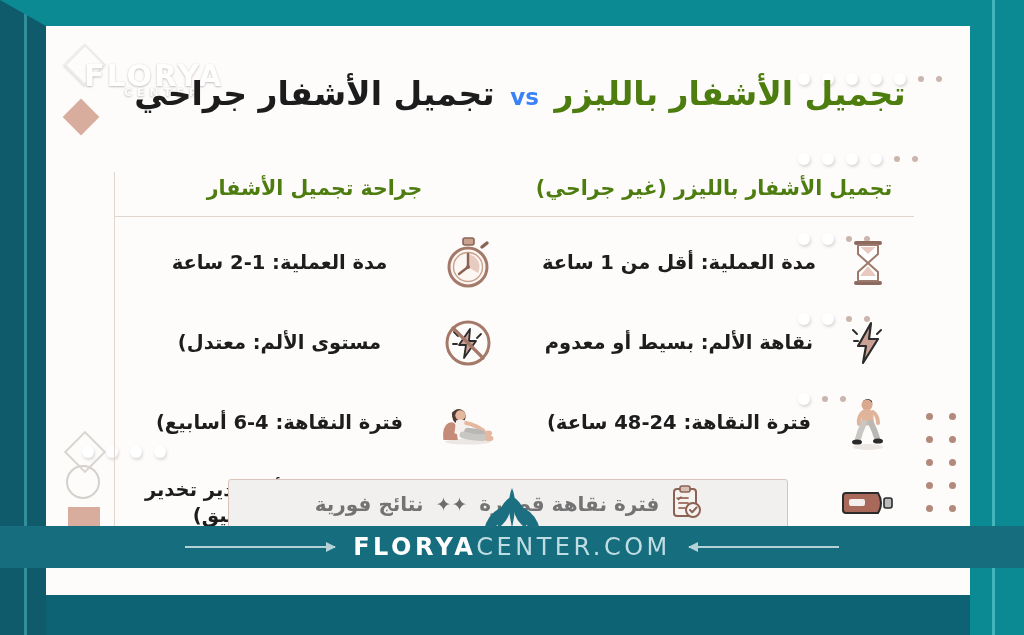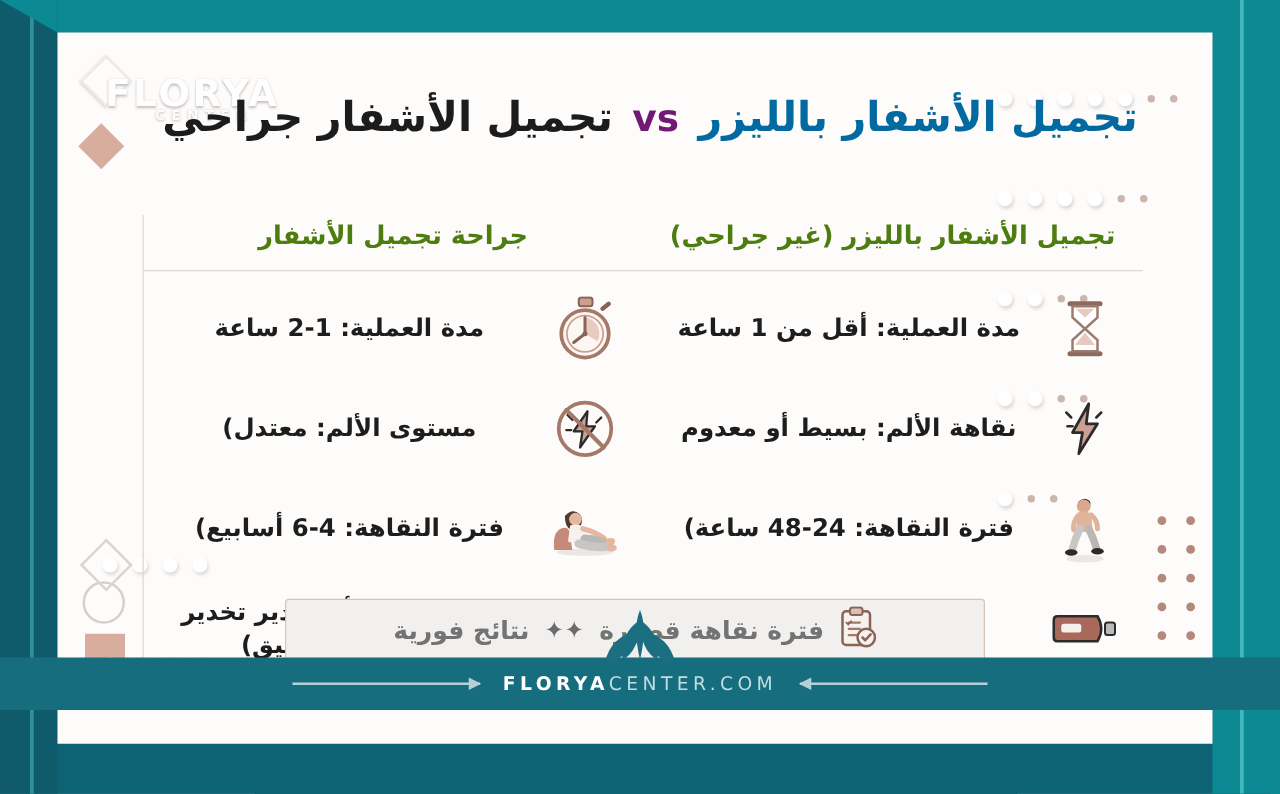--- a/index.html
+++ b/index.html
@@ -152,22 +152,22 @@
   }
 
   
   .title {
     position: absolute; top: 46px; right: 40px;
     width: 820px; text-align: center;
     font-size: 33px; font-weight: 700; line-height: 1.35;
     color: #1c1c1c; z-index: 7;
     direction: rtl;
   }
-  .title .hl { color: #0369a1; }
-  .title .vs { color: #701a75; font-size: 30px; padding: 0 4px; }
+  .title .hl { color: #4d7c0f; }
+  .title .vs { color: #3b82f6; font-size: 23px; padding: 0 4px; }
 
   
   .table {
     position: absolute; top: 146px; right: 56px;
     width: 800px; z-index: 7;
     display: flex; direction: rtl;
   }
   .col { width: 50%; }
   .col.left-col { border-left: 1px solid #ded6cf; }
 
@@ -241,21 +241,21 @@
     border-top: 5px solid transparent;
     border-bottom: 5px solid transparent;
   }
   .footer .fline.r::before {
     content: ""; position: absolute; left: -1px; top: -4px;
     border-right: 10px solid #cfe3e6;
     border-top: 5px solid transparent;
     border-bottom: 5px solid transparent;
   }
   .footer .fdomain {
-    font-size: 15px; letter-spacing: 3.5px; font-weight: 700;
+    font-size: 24px; letter-spacing: 3.5px; font-weight: 700;
     color: #ffffff; white-space: nowrap;
   }
   .footer .fdomain .light { color: #bfdde2; font-weight: 400; }
 </style>
 </head>
 <body>
 
 <div id="page">
 
   <div class="band-top"></div>

